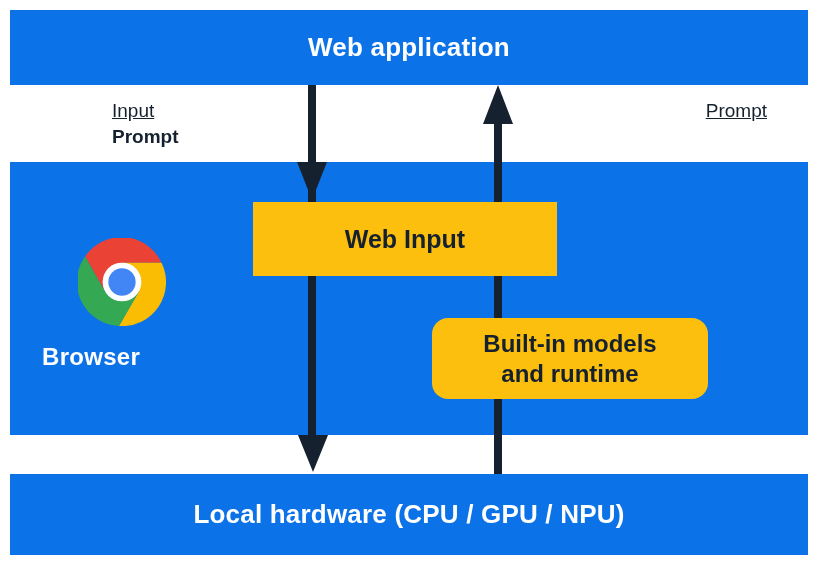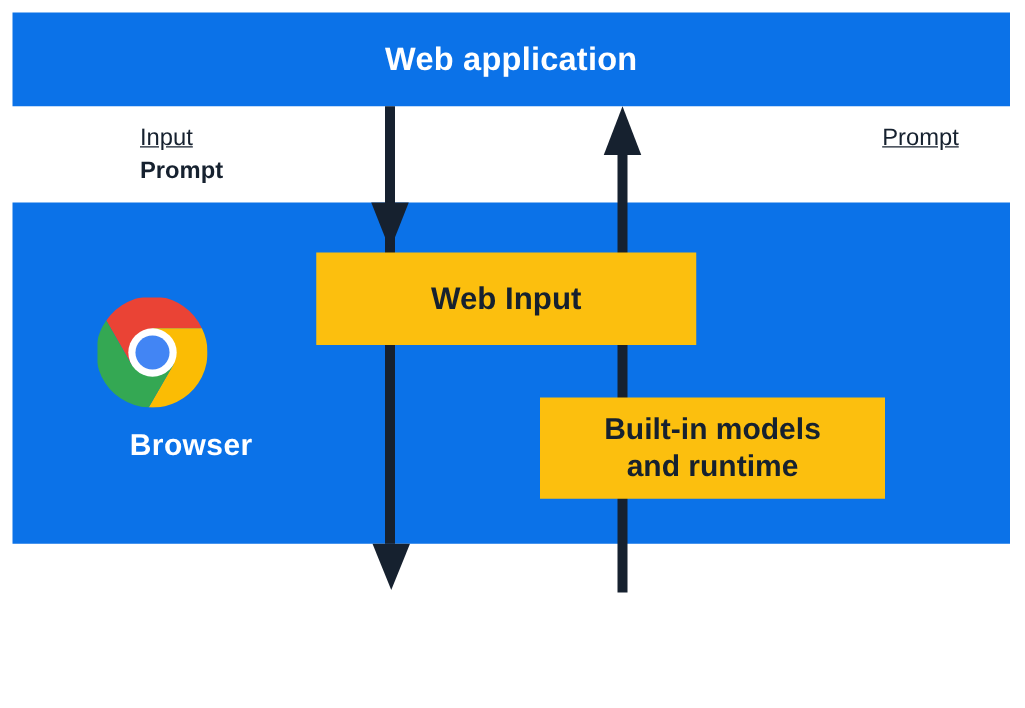--- a/index.html
+++ b/index.html
@@ -38,30 +38,30 @@
     position:absolute;left:0;top:0;width:820px;height:566px;z-index:2;pointer-events:none;
   }
   .arrow-stroke{stroke:var(--ink-navy);stroke-width:8;}
   .arrow-fill{fill:var(--ink-navy);}
   .yellow-box{
     position:absolute;background:var(--box-yellow);z-index:3;
     display:flex;flex-direction:column;align-items:center;justify-content:center;
     color:var(--ink-navy);font-weight:bold;text-align:center;
   }
   .web-apis-box{left:253px;top:202px;width:304px;height:74px;font-size:25px;}
-  .builtin-box{left:432px;top:318px;width:276px;height:81px;font-size:24px;line-height:30px;}
+  .builtin-box{left:432px;top:318px;width:276px;height:81px;font-size:24px;line-height:30px;border-radius:16px;}
   .chrome-logo{
     position:absolute;left:78px;top:238px;width:88px;height:88px;z-index:2;
   }
   .c-red{fill:var(--chrome-red);}
   .c-yellow{fill:var(--chrome-yellow);}
   .c-green{fill:var(--chrome-green);}
   .c-blue{fill:var(--chrome-blue);}
   .browser-label{
-    position:absolute;left:42px;top:343px;width:160px;z-index:2;text-align:right;
+    position:absolute;left:42px;top:343px;width:160px;z-index:2;text-align:left;
     color:#ffffff;font-size:24px;font-weight:bold;letter-spacing:.3px;
   }
 </style>
 </head>
 <body>
 
 <div class="canvas">
 
   <div class="bar bar-top">
     <div class="bar-label">Web application</div>
@@ -70,20 +70,23 @@
   <div class="io-block io-left">
     <div class="io-title">Input</div>
     <div class="io-value">Prompt</div>
   </div>
   <div class="io-block io-right">
     <div class="io-title">Prompt</div>
   </div>
 
   <div class="bar bar-middle"></div>
 
+  <div class="bar bar-bottom">
+    <div class="bar-label">Local hardware (CPU / GPU / NPU)</div>
+  </div>
 
   <svg class="arrow-layer" viewBox="0 0 820 566">
 
     <g>
       <line class="arrow-stroke" x1="312" y1="85" x2="312" y2="435"></line>
       <polygon class="arrow-fill" points="297,162 327,162 312,200"></polygon>
       <polygon class="arrow-fill" points="298,435 328,435 313,472"></polygon>
     </g>
 
     <g>

